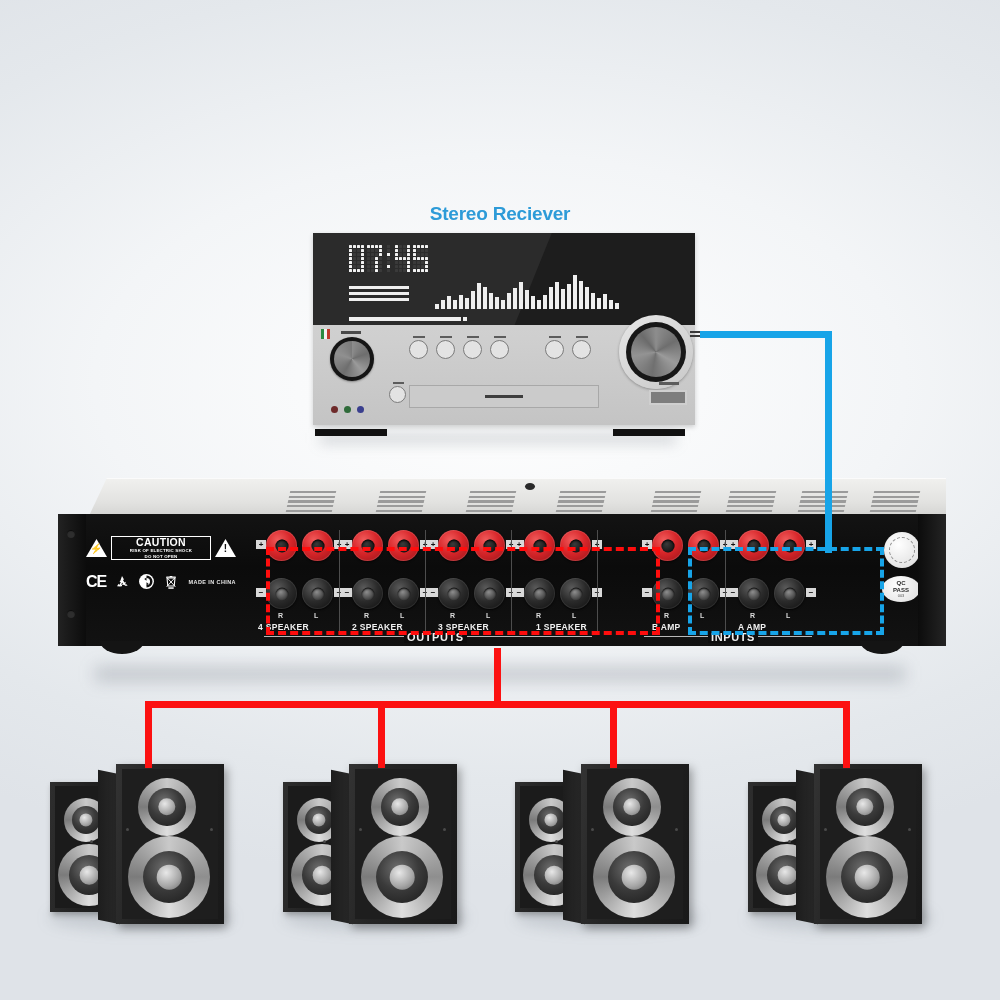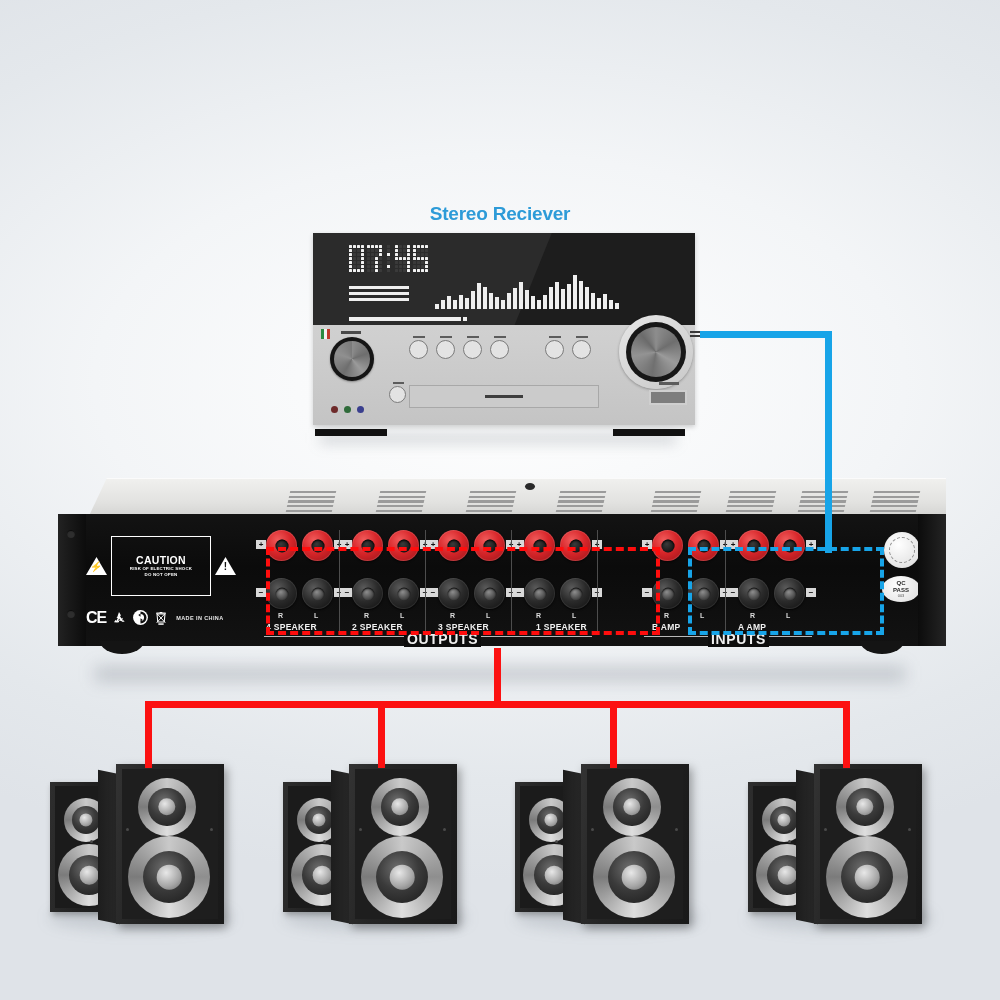--- a/index.html
+++ b/index.html
@@ -130,24 +130,24 @@
 
   
   .caution { position:absolute; left:28px; top:22px; width:150px; color:#fff; }
   .caution-row { display:flex; align-items:center; gap:4px; }
   .tri { width:21px; height:18px; position:relative; }
   .tri:before {
     content:""; position:absolute; inset:0;
     background:#fff; clip-path:polygon(50% 0,100% 100%,0 100%);
   }
   .tri span { position:absolute; left:0; top:4px; width:100%; text-align:center; font-size:10px; font-weight:bold; color:#111; z-index:2; }
-  .caution-box { flex:1; border:1px solid #fff; padding:18px 2px; text-align:center; }
+  .caution-box { flex:1; border:1px solid #fff; padding:0 2px; text-align:center; }
   .c-title { font-size:10.5px; font-weight:bold; letter-spacing:.3px; line-height:1.05; }
   .c-sub { font-size:4.4px; font-weight:bold; letter-spacing:.2px; line-height:1.25; }
-  .certs { display:flex; align-items:center; gap:5px; margin-top:13px; }
+  .certs { display:flex; align-items:center; gap:5px; margin-top:13px;justify-content:space-between; }
   .cert-ce { font-size:16px; font-weight:bold; letter-spacing:-1px; color:#fff; line-height:1; }
   .made-in { font-size:5.5px; font-weight:bold; letter-spacing:.4px; color:#e8e8e8; margin-left:3px; }
 
   
   .term-area { position:absolute; left:200px; top:12px; width:660px; height:112px; }
   .bank { position:absolute; top:0; height:100%; }
   .post { position:absolute; width:31px; height:31px; border-radius:50%; }
   .post.red {
     background:radial-gradient(circle at 38% 32%,#f05a5a 0%,#d8262a 45%,#9a1418 100%);
     box-shadow:0 1px 2px rgba(0,0,0,.7), inset 0 0 0 1px rgba(255,255,255,.12);
@@ -165,21 +165,21 @@
   .post.blk i { background:radial-gradient(circle at 40% 35%,#8d8d8d,#4a4a4a 60%,#1c1c1c); }
   .post:after {
     content:""; position:absolute; left:6px; bottom:-5px; width:19px; height:9px; border-radius:3px;
     background:linear-gradient(180deg,#232323,#0c0c0c); z-index:-1;
   }
   .pm { position:absolute; width:10px; height:9px; background:#d9d9d9; color:#111; font-size:8px; font-weight:bold; line-height:9px; text-align:center; }
   .divider { position:absolute; top:4px; width:1px; height:104px; background:#4d4d4d; }
   .rl { position:absolute; font-size:7px; font-weight:bold; color:#dcdcdc; }
   .grp-label { position:absolute; font-size:8.5px; font-weight:bold; color:#f0f0f0; letter-spacing:.3px; white-space:nowrap; }
   .grp-rule { position:absolute; height:1px; background:#b9b9b9; }
-  .sect-label { position:absolute; font-size:14px; font-weight:bold; color:#f0f0f0; letter-spacing:.6px; background:#0d0d0d; padding:0 3px; }
+  .sect-label { position:absolute; font-size:11px; font-weight:bold; color:#f0f0f0; letter-spacing:.6px; background:#0d0d0d; padding:0 3px; }
 
   
   .dash-red { position:absolute; border:4px dashed #ff0d0d; z-index:5; }
   .dash-blue { position:absolute; border:4px dashed #17a4e8; z-index:5; }
 
   
   .seal { position:absolute; right:26px; top:18px; width:36px; height:36px; border-radius:50%;
           background:radial-gradient(circle at 40% 35%,#fff,#d9d9d9); }
   .seal:after { content:""; position:absolute; inset:5px; border:1px dashed #8a8a8a; border-radius:50%; }
   .qc { position:absolute; right:26px; top:62px; width:38px; height:26px; border-radius:50%;
@@ -586,21 +586,21 @@
               <i></i>
             </div>
             <div class="post blk" style="left: 44px; top: 52px;">
               <i></i>
             </div>
             <div class="rl" style="left: 56px; top: 86px;">L</div>
             <div class="pm" style="left: 76px; top: 14px;">+</div>
             <div class="pm" style="left: 76px; top: 62px;">−</div>
             <div class="pm" style="left: -2px; top: 14px;">+</div>
             <div class="pm" style="left: -2px; top: 62px;">−</div>
-            <div class="grp-label" style="left: 8px; top: 96px;">4 SPEAKER</div>
+            <div class="grp-label" style="left: 0; top: 96px;">4 SPEAKER</div>
           </div>
           <div class="divider" style="left: 81px;"></div>
           <div class="bank" style="left: 86px; width: 86px;">
             <div class="post red" style="left: 8px; top: 4px;">
               <i></i>
             </div>
             <div class="post blk" style="left: 8px; top: 52px;">
               <i></i>
             </div>
             <div class="rl" style="left: 20px; top: 86px;">R</div>

